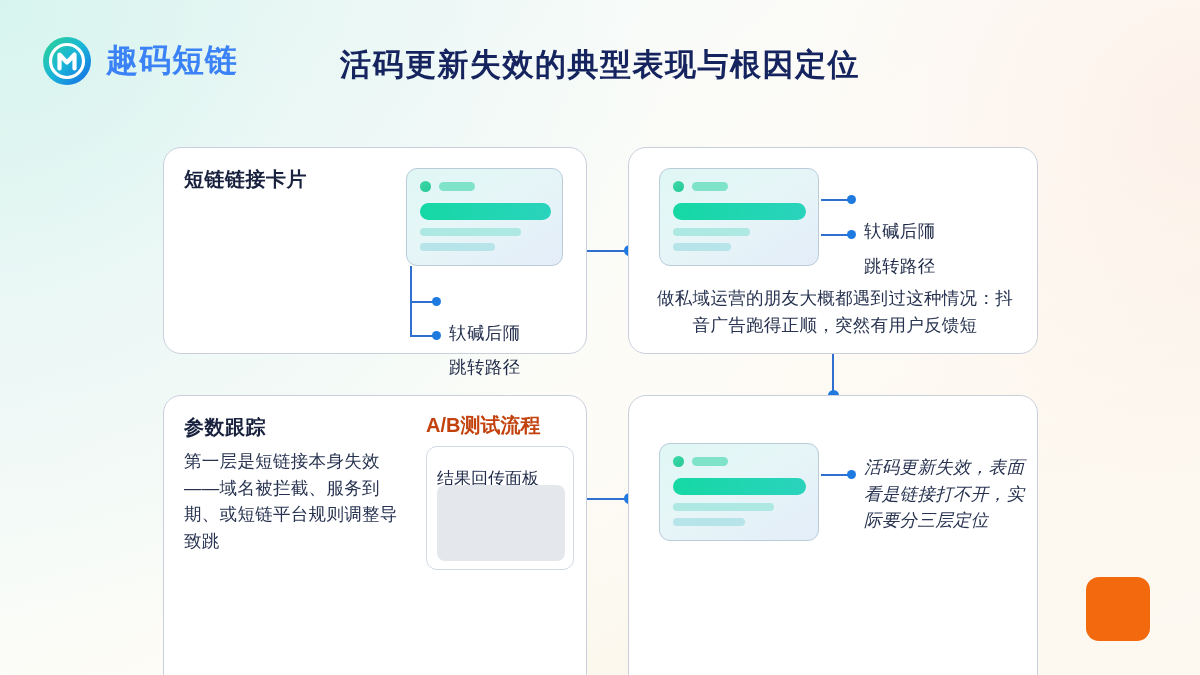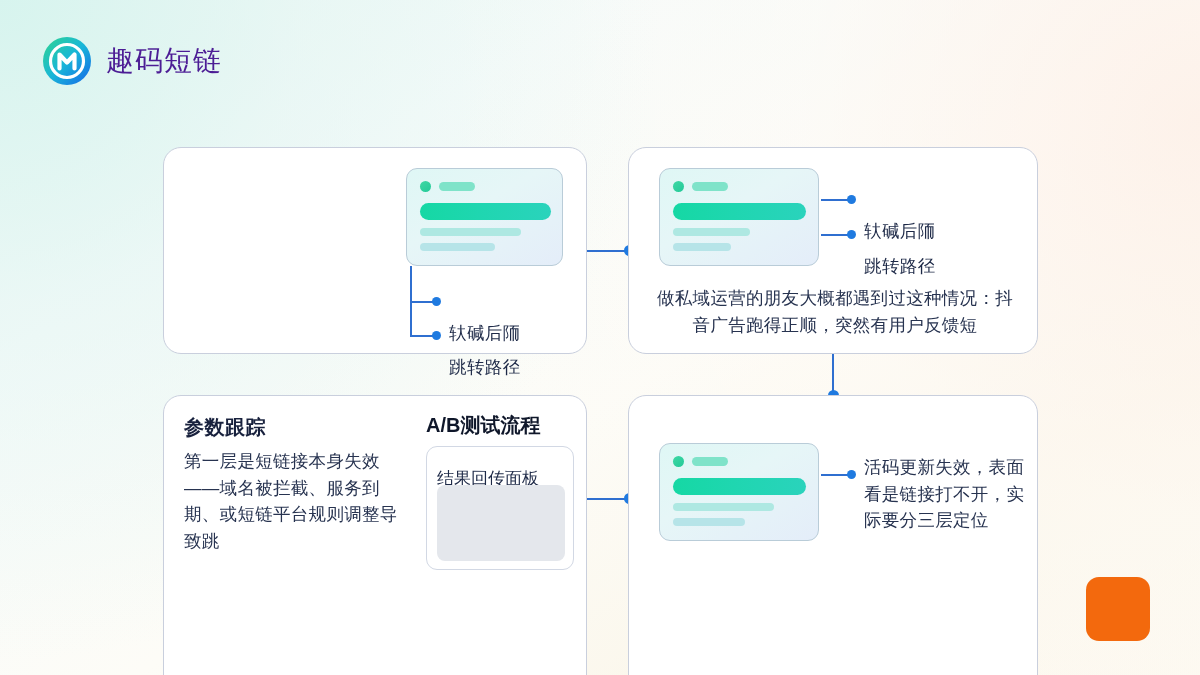--- a/index.html
+++ b/index.html
@@ -14,21 +14,21 @@
     position: relative;
   }
 
   
   .header { position: absolute; top: 0; left: 0; width: 1200px; height: 118px; }
 
   .brand { position: absolute; left: 42px; top: 36px; display: flex; align-items: center; gap: 14px; }
   .logo-mark { width: 50px; height: 50px; position: relative; }
   .logo-mark svg { display: block; }
   .brand-name {
-    font-size: 28px; font-weight: normal; color: #4c1d95; letter-spacing: 1px;
+    font-size: 32px; font-weight: bold; color: #3b82f6; letter-spacing: 1px;
     white-space: nowrap;
   }
 
   .deck-title {
     position: absolute; left: 0; top: 44px; width: 1200px; text-align: center;
     font-size: 31px; font-weight: bold; color: #15245e; letter-spacing: 1.5px;
   }
 
   
   .canvas { position: absolute; left: 0; top: 118px; width: 1200px; height: 557px; }
@@ -116,38 +116,38 @@
   #tr-branch .l1 { left: 235px; top: 39px; }
   #tr-branch .l2 { left: 235px; top: 74px; }
 
   #card-tr .t-body { position: absolute; left: 22px; top: 137px; width: 368px; text-align: center; }
 
   
   #card-bl .t-head { position: absolute; left: 20px; top: 18px; text-align: center; }
   #card-bl .t-body { position: absolute; left: 20px; top: 52px; width: 224px; }
   #card-bl .t-sub {
     position: absolute; left: 262px; top: 16px;
-    font-size: 20px; font-weight: bold; color: #0f172a; white-space: nowrap; text-align: center;
+    font-size: 20px; font-weight: bold; color: #c2410c; white-space: nowrap; text-align: center;
   }
   .panel {
     position: absolute; left: 262px; top: 50px; width: 148px; height: 124px;
     background: #ffffff; border: 1.4px solid #d2d8e4; border-radius: 11px;
   }
   .panel-title {
     position: absolute; left: 10px; top: 8px; font-size: 17px; color: #1d2947; white-space: nowrap; margin-top: 12px;
   }
   .panel-block {
     position: absolute; left: 10px; top: 38px; width: 128px; height: 76px;
     background: #e4e7ec; border-radius: 8px;
   }
 
   
   #br-branch .h1 { left: 192px; top: 78px; width: 28px; height: 1.8px; }
   #br-branch .d1 { left: 218px; top: 74px; }
-  #card-br .t-body { position: absolute; left: 235px; top: 58px; width: 166px; }
+  #card-br .t-body { position: absolute; left: 235px; top: 58px; width: 166px; font-style: italic; }
 
   
   .connector { position: absolute; background: #2f6fd0; }
   .conn-dot { position: absolute; width: 11px; height: 11px; border-radius: 50%; background: #1f7ae0; }
 
   #conn-h-top { left: 587px; top: 132px; width: 47px; height: 2px; }
   #conn-h-top-dot { left: 624px; top: 127px; }
   #conn-v-mid { left: 832px; top: 236px; width: 2px; height: 44px; }
   #conn-v-mid-dot { left: 828px; top: 272px; }
   #conn-h-bot { left: 587px; top: 380px; width: 47px; height: 2px; }
@@ -175,32 +175,34 @@
           </linearGradient>
         </defs>
         <circle cx="25" cy="25" r="24" fill="url(#lg)"></circle>
         <circle cx="25" cy="25" r="16.5" fill="none" stroke="#ffffff" stroke-width="3.2"></circle>
         <path d="M17.5 32.5 L17.5 18.5 L25 26.5 L32.5 18.5 L32.5 32.5" fill="none" stroke="#ffffff" stroke-width="4.2" stroke-linecap="round" stroke-linejoin="round"></path>
       </svg>
     </div>
     <div class="brand-name">趣码短链</div>
   </div>
 
+  <div class="deck-title">活码更新失效的典型表现与根因定位</div>
 </div>
 
 <div class="canvas">
 
   <div class="connector" id="conn-h-top"></div>
   <div class="conn-dot" id="conn-h-top-dot"></div>
   <div class="connector" id="conn-v-mid"></div>
   <div class="conn-dot" id="conn-v-mid-dot"></div>
   <div class="connector" id="conn-h-bot"></div>
   <div class="conn-dot" id="conn-h-bot-dot"></div>
 
   <div class="card" id="card-tl">
+    <div class="card-title t-head">短链链接卡片</div>
 
     <div class="mock" id="mock-tl">
       <span class="dot"></span>
       <span class="pill"></span>
       <span class="bar-main"></span>
       <span class="bar-s b1"></span>
       <span class="bar-s b2"></span>
     </div>
 
     <div id="tl-branch">

